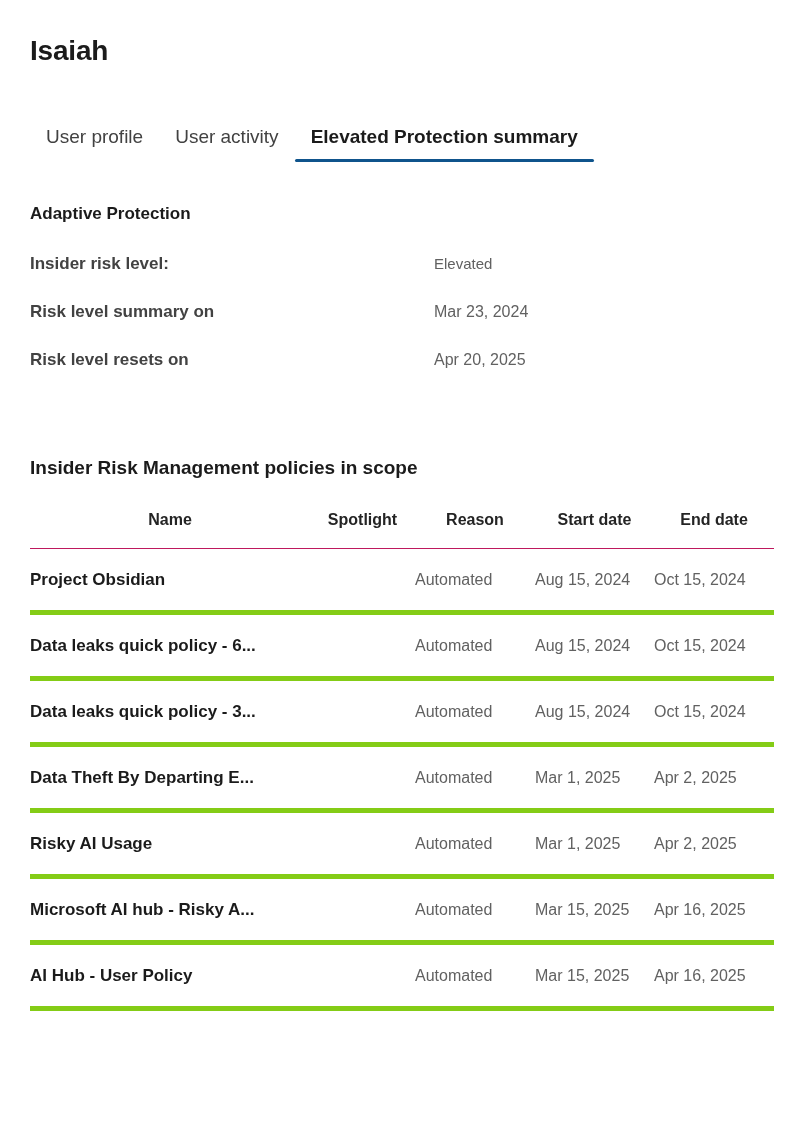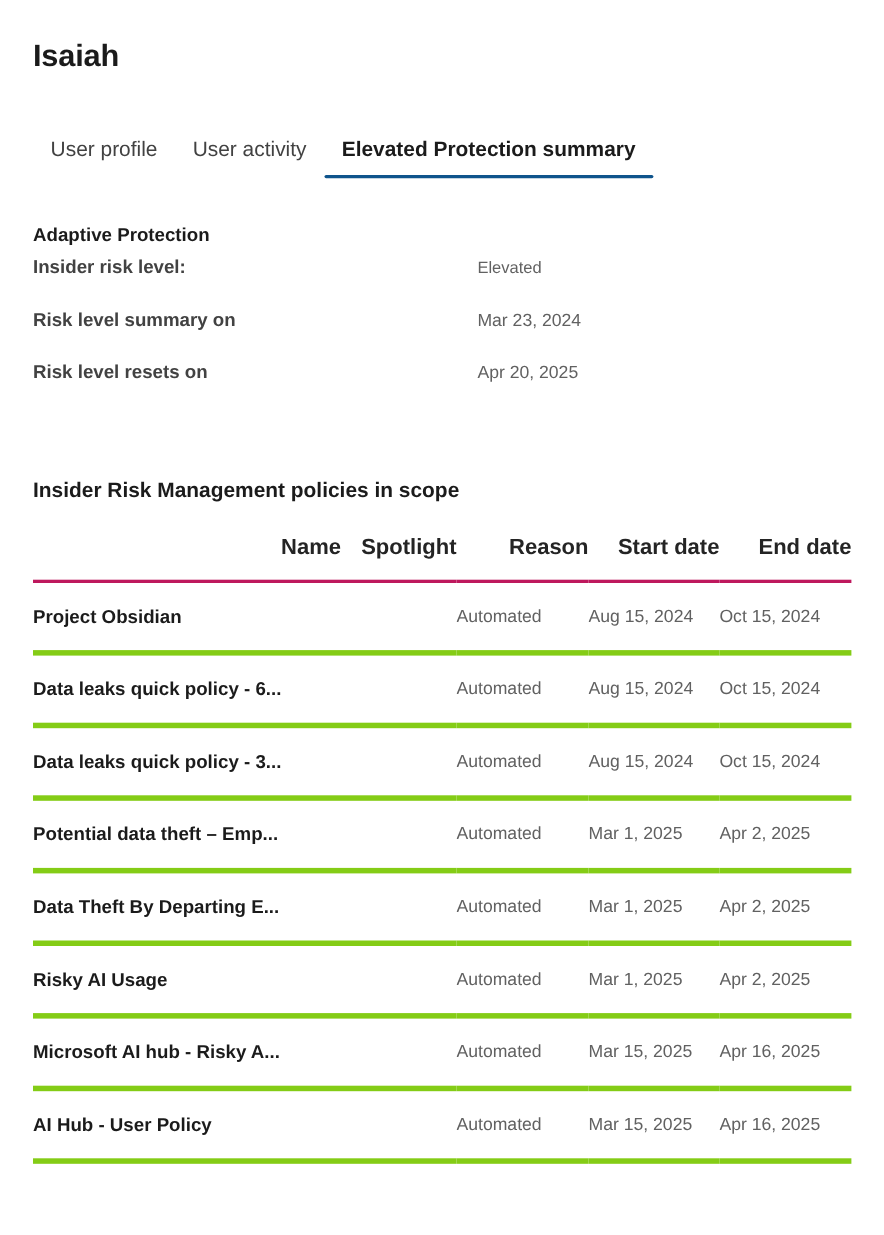--- a/index.html
+++ b/index.html
@@ -61,21 +61,21 @@
 
   
   .section-heading {
     font-size: 17px;
     font-weight: bold;
     color: #1b1b1b;
     margin-top: 41px;
     line-height: 22px;
   }
   .kv-list {
-    margin-top: 7px;
+    margin-top: 28px;
   }
   .kv-row {
     display: flex;
     align-items: baseline;
     height: 48px;
   }
   .kv-key {
     width: 404px;
     font-size: 17px;
     font-weight: bold;
@@ -95,26 +95,26 @@
   }
 
   
   table.policy-table {
     width: 744px;
     border-collapse: collapse;
     margin-top: 30px;
     table-layout: fixed;
   }
   table.policy-table th {
-    text-align: right;
-    font-size: 20px;
+    text-align: center;
+    font-size: 16px;
     font-weight: bold;
     color: #242424;
     padding: 0 0 18px 0;
-    border-bottom: 3px solid #be185d;
+    border-bottom: 1px solid #be185d;
     line-height: 21px;
   }
   table.policy-table td {
     font-size: 16px;
     color: #616161;
     padding: 20px 0 19px 0;
     border-bottom: 5px solid #84cc16;
     line-height: 22px;
     white-space: nowrap;
     overflow: hidden;
@@ -196,41 +196,34 @@
         <td>Oct 15, 2024</td>
       </tr>
       <tr>
         <td class="name-cell">Data leaks quick policy - 3...</td>
         <td></td>
         <td>Automated</td>
         <td>Aug 15, 2024</td>
         <td>Oct 15, 2024</td>
       </tr>
       <tr>
-        <td class="name-cell">Potential data theft – Emp...</td>
+        <td class="name-cell">Data Theft By Departing E...</td>
         <td></td>
         <td>Automated</td>
         <td>Mar 1, 2025</td>
         <td>Apr 2, 2025</td>
       </tr>
       <tr>
-        <td class="name-cell">Data Theft By Departing E...</td>
+        <td class="name-cell">Risky AI Usage</td>
         <td></td>
         <td>Automated</td>
         <td>Mar 1, 2025</td>
         <td>Apr 2, 2025</td>
       </tr>
       <tr>
-        <td class="name-cell">Risky AI Usage</td>
-        <td></td>
-        <td>Automated</td>
-        <td>Mar 1, 2025</td>
-        <td>Apr 2, 2025</td>
-      </tr>
-      <tr>
         <td class="name-cell">Microsoft AI hub - Risky A...</td>
         <td></td>
         <td>Automated</td>
         <td>Mar 15, 2025</td>
         <td>Apr 16, 2025</td>
       </tr>
       <tr>
         <td class="name-cell">AI Hub - User Policy</td>
         <td></td>
         <td>Automated</td>

